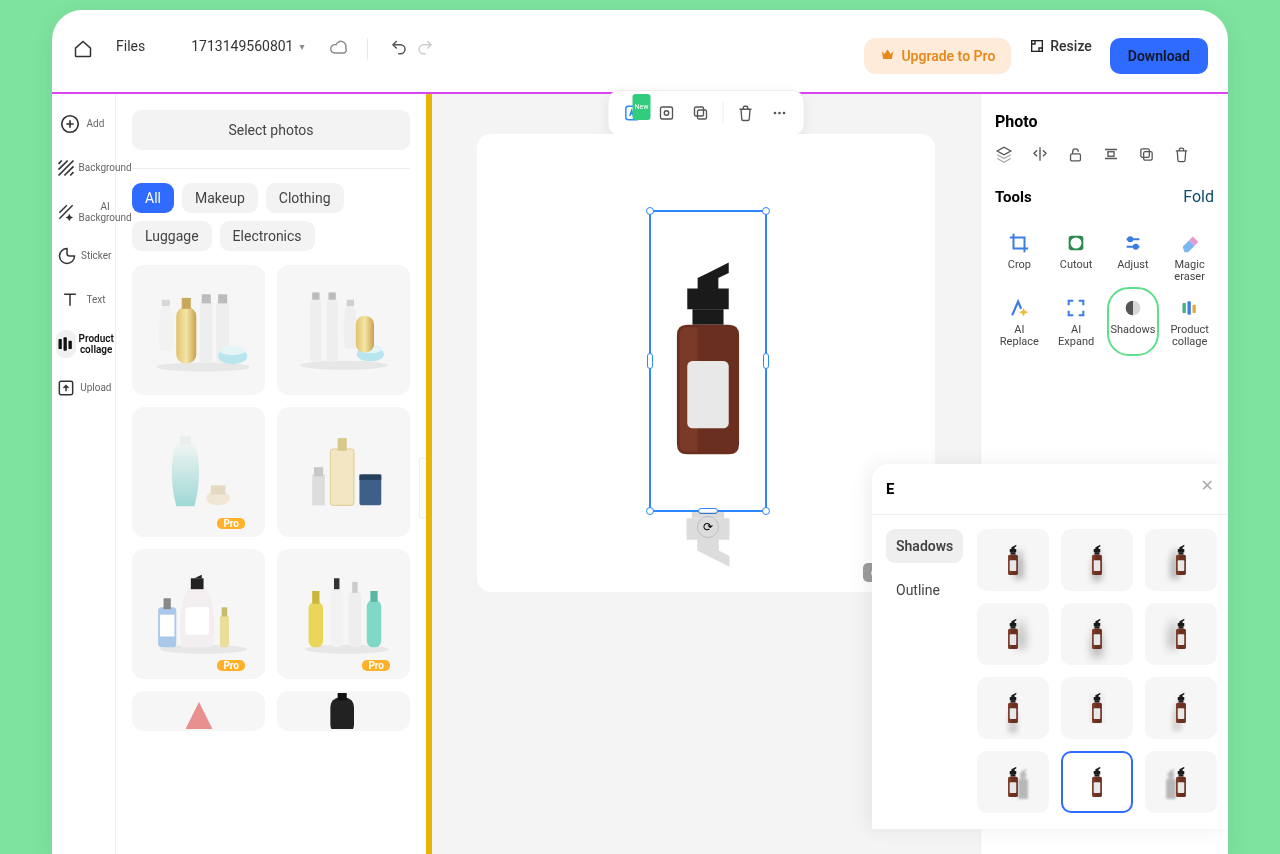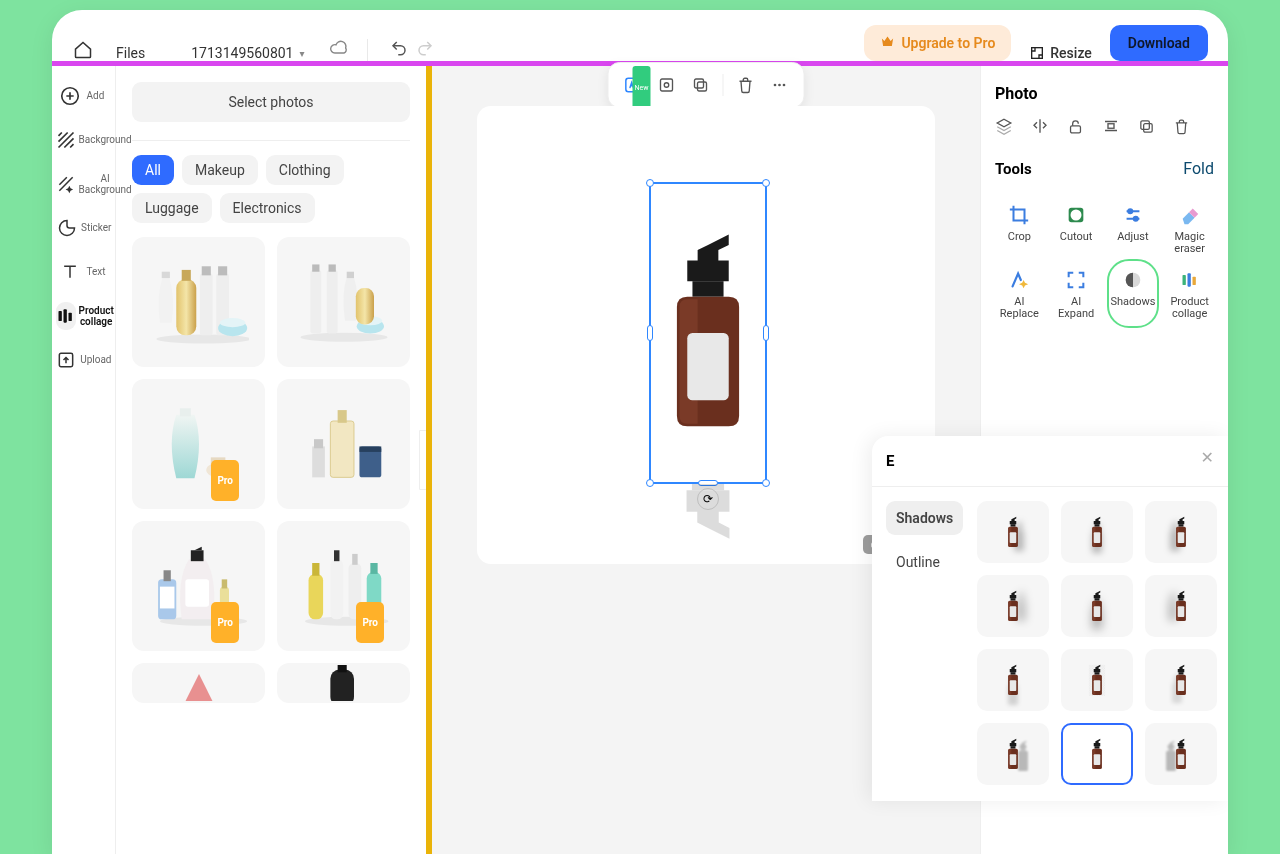--- a/index.html
+++ b/index.html
@@ -1,20 +1,20 @@
 <!DOCTYPE html>
 <html><head>
 <meta charset="utf-8">
 <style>
 * { margin: 0; padding: 0; box-sizing: border-box; font-family: -apple-system, BlinkMacSystemFont, "Segoe UI", Roboto, sans-serif; }
 body { background: #7EE39F; padding: 10px 0 0 0; overflow: hidden; }
 .app-window { background: #fff; border-radius: 30px 30px 0 0; margin: 0 auto; width: 1176px; height: 844px; overflow: hidden; position: relative; box-shadow: 0 6px 24px rgba(0,0,0,0.08); }
 
 
-.topbar { height: 56px; display: flex; align-items: flex-end; padding: 0 20px; border-bottom: 5px solid #d946ef; font-size: 14px; color: #333; }
+.topbar { height: 56px; display: flex; align-items: flex-start; padding: 0 20px; border-bottom: 2px solid #d946ef; font-size: 14px; color: #333; margin-top: 28px; }
 .home-icon { width: 22px; height: 22px; display:flex; align-items:center; justify-content:center; }
 .topbar .files { margin-left: 22px; }
 .topbar .docname { margin-left: 46px; display: flex; align-items: center; gap: 6px; }
 .topbar .chev { font-size: 10px; color:#888; }
 .topbar .cloud { margin-left: 24px; color:#888; }
 .topbar .divider { width:1px; height:22px; background:#e9e9e9; margin: 0 18px; }
 .topbar .undo, .topbar .redo { color:#666; font-size:18px; padding: 0 4px; }
 .topbar .redo { color:#c8c8c8; }
 .topbar .spacer { flex: 1; }
 .upgrade-btn { background: #FEEBD9; color: #E68A1D; padding: 9px 16px; border-radius: 12px; font-weight: 600; font-size: 14px; display:flex; align-items:center; gap:6px; }
@@ -32,39 +32,39 @@
 
 .sidepanel { width: 316px; border-right:6px solid #eab308; padding: 16px 16px; overflow:hidden; position:relative; }
 .select-photos { width:100%; background:#f3f3f3; color:#444; text-align:center; padding:12px 0; border-radius:9px; font-size:14px; }
 .hr { height:1px; background:#eee; margin: 18px 0 14px; }
 .chips { display:flex; flex-wrap:wrap; gap:8px; }
 .chip { background:#f3f3f3; color:#444; padding:7px 13px; border-radius:9px; font-size:14px;}
 .chip.active { background:#2F6BFF; color:#fff;}
 .grid { margin-top:14px; display:grid; grid-template-columns: 1fr 1fr; gap:12px; }
 .card { height: 130px; background:#f6f6f6; border-radius:12px; position:relative; display:flex; align-items:center; justify-content:center; }
 .card svg { width: 100px; }
-.pro-badge { position:absolute; right:26px; bottom:8px; background:#FFB129; color:#fff; font-size:10px; font-weight:700; padding: 15px 6px; border-radius:5px; }
+.pro-badge { position:absolute; right:20px; bottom:8px; background:#FFB129; color:#fff; font-size:10px; font-weight:700; padding: 0 6px; border-radius:5px; }
 .collapse-handle { position:absolute; right:-11px; top:50%; transform:translateY(-50%); width:18px; height:60px; background:#fff; border:1px solid #eee; border-radius: 0 12px 12px 0; display:flex; align-items:center; justify-content:center; font-size:11px; color:#888;}
 
 .canvas-area { flex:1; background:#f4f4f4; position:relative; display:flex; align-items:flex-start; justify-content:center; padding-top:40px;}
 .canvas { width: 458px; height: 458px; background:#fff; border-radius:14px; position:relative;}
 .watermark { position:absolute; right:10px; bottom:10px; background:rgba(140,140,140,0.85); color:#fff; font-size:11px; padding:3px 8px; border-radius:5px; display:flex; align-items:center; gap:4px;}
 .selection { position:absolute; left:172px; top:76px; width:118px; height:302px; border:2px solid #2F87FF;}
 .selection .h { position:absolute; width:8px; height:8px; background:#fff; border:1.5px solid #2F87FF; border-radius:50%; }
 .selection .h.tl{top:-5px;left:-5px}.selection .h.tr{top:-5px;right:-5px}.selection .h.bl{bottom:-5px;left:-5px}.selection .h.br{bottom:-5px;right:-5px}
 .selection .e { position:absolute; background:#fff; border:1.5px solid #2F87FF; border-radius:3px;}
 .selection .e.l{left:-4px;top:50%;transform:translateY(-50%);width:6px;height:16px}
 .selection .e.r{right:-4px;top:50%;transform:translateY(-50%);width:6px;height:16px}
 .selection .e.b{bottom:-4px;left:50%;transform:translateX(-50%);width:20px;height:6px}
 .rotate-h { position:absolute; left:50%; transform:translateX(-50%); bottom:-28px; width:22px;height:22px;background:#fff;border:1px solid #ddd; border-radius:50%; display:flex;align-items:center;justify-content:center;font-size:12px;}
 
 .float-toolbar { position:absolute; top: -44px; left:50%; transform:translateX(-50%); background:#fff; border:1px solid #eee; border-radius:12px; padding:6px 8px; display:flex; align-items:center; gap:2px; box-shadow:0 4px 12px rgba(0,0,0,0.08);}
 .ft-btn { width:32px;height:32px; display:flex;align-items:center;justify-content:center; border-radius:7px; color:#555; position:relative;}
 .ft-btn.ai { color:#2F87FF; }
-.ft-btn .newb { position:absolute; top:-3px; right:-2px; background:#31cc7e; color:#fff; font-size:7px; padding:18px 2px; border-radius:3px;}
+.ft-btn .newb { position:absolute; top:-3px; right:-2px; background:#31cc7e; color:#fff; font-size:7px; padding:9px 2px; border-radius:3px;}
 .ft-div { width:1px; height:22px; background:#eee; margin:0 4px;}
 
 .rightpanel { width: 248px; border-left:1px solid #eee; padding: 18px 14px; font-size:13px;}
 .rp-title { font-weight:700; font-size:16px; margin-bottom:14px;}
 .rp-icons { display:flex; gap:18px; color:#555; font-size:16px; margin-bottom:24px; align-items:center;}
 .rp-icons span{display:inline-flex;}
 .rp-tools-h { display:flex; justify-content:space-between; align-items:center; margin-bottom:20px;}
 .rp-tools-h .t { font-weight:700; font-size:15px;}
 .rp-tools-h .f { font-size:16px; color:#0c4a6e;}
 .tools-grid { display:grid; grid-template-columns: repeat(4, 1fr); gap: 4px 8px;}

